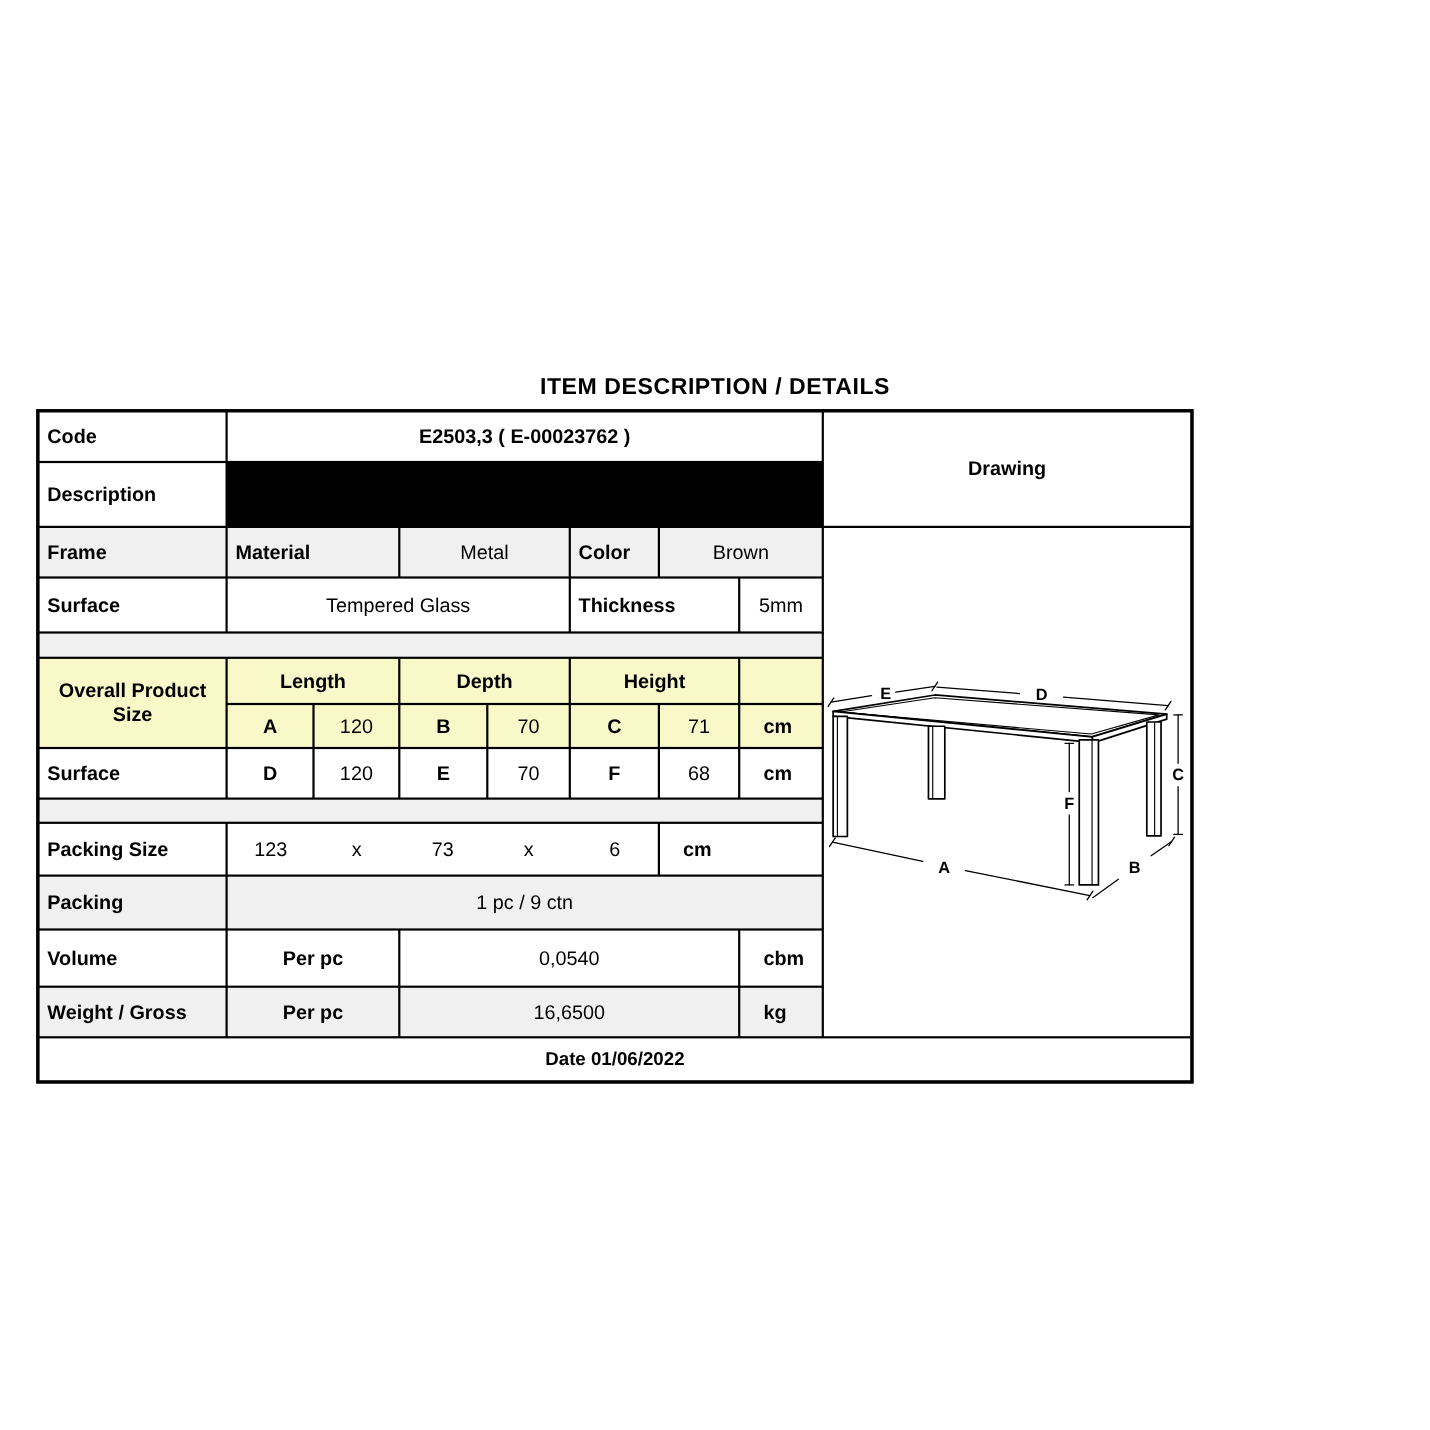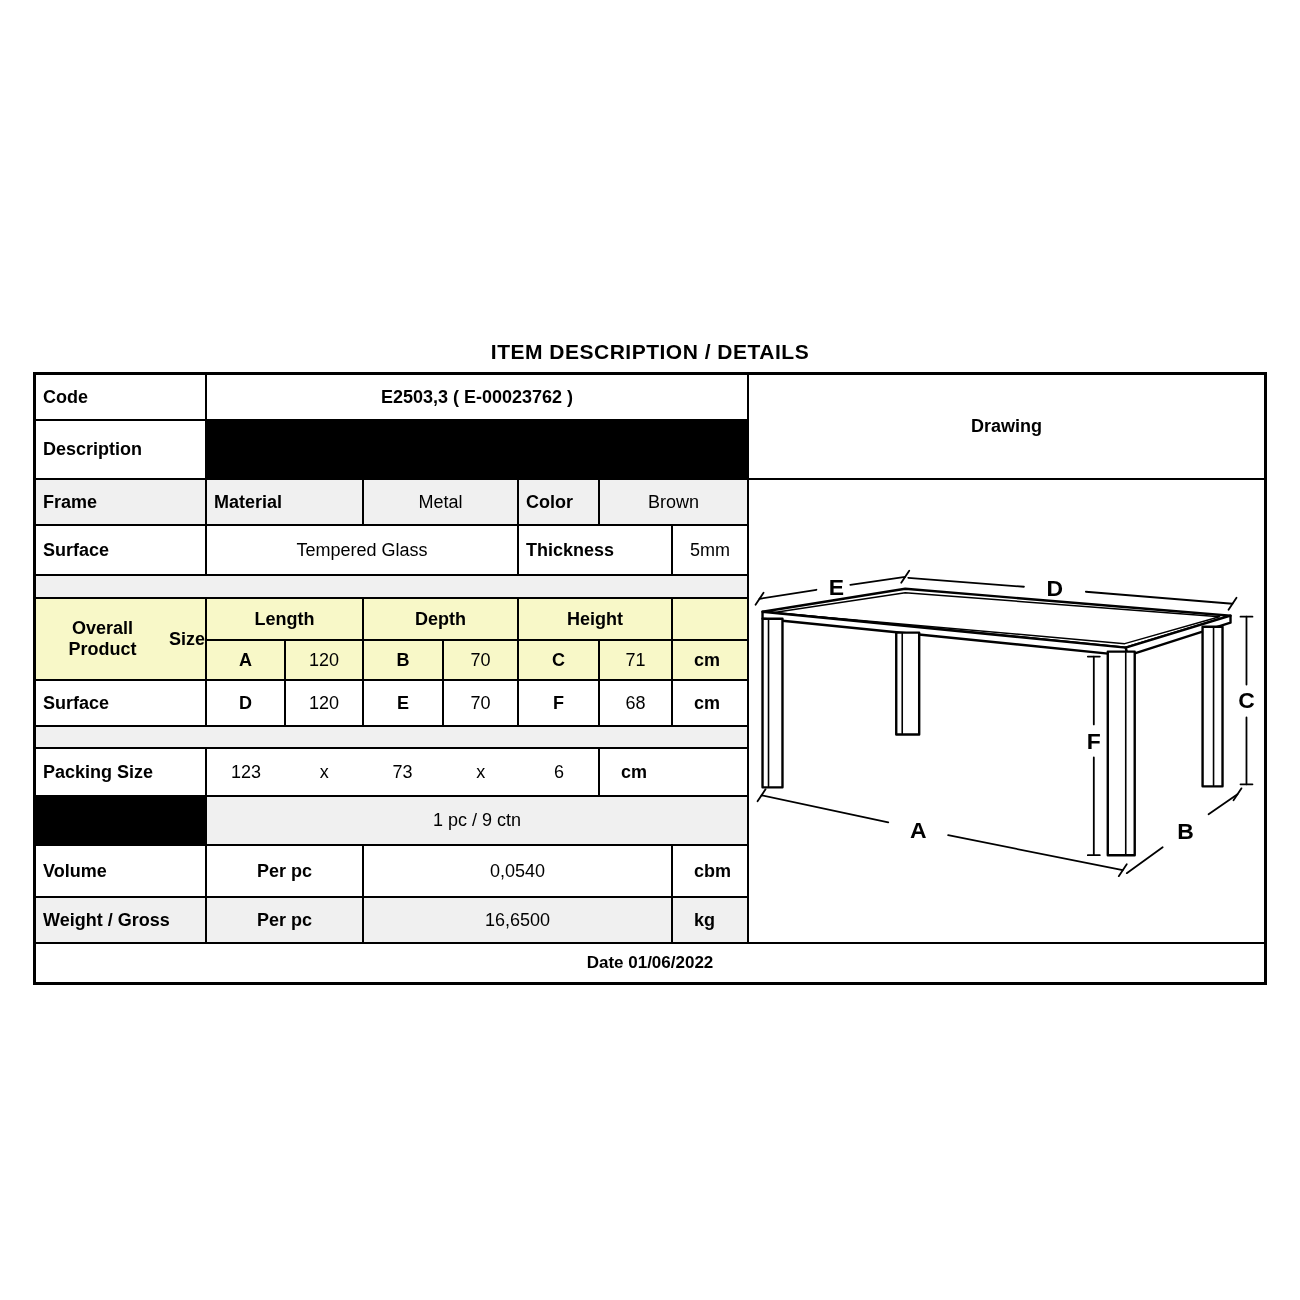--- a/index.html
+++ b/index.html
@@ -5,38 +5,38 @@
   html,body { margin:0; padding:0; background:#fff; }
   .page {
     position:relative; width:1300px; height:1300px; background:#ffffff;
     font-family:"Liberation Sans", sans-serif; color:#000000; overflow:hidden;
   }
   .title {
     position:absolute; top:340px; left:0; width:1300px;
     text-align:center; font-size:21px; font-weight:700; letter-spacing:0.5px;
   }
   .sheet {
-    position:absolute; left:33px; top:372px; width:1234px; height:613px;
+    position:absolute; left:33px; top:372px; width:1052px; height:613px;
     box-sizing:border-box; border:3px solid #000; background:#000;
     display:grid;
     grid-template-columns:169px 77px 76px 78px 73px 79px 71px 74px 1fr;
     grid-template-rows:44px 57px 44px 48px 21px 40px 38px 44px 20px 46px 47px 50px 44px 1fr;
     gap:2px;
   }
   .cell {
     background:#fff; display:flex; align-items:center;
     font-size:18px; line-height:1.15; overflow:hidden;
   }
   .lbl  { font-weight:700; padding-left:7px; justify-content:flex-start; }
   .ctr  { justify-content:center; text-align:center; }
   .bold { font-weight:700; }
   .unit { font-weight:700; padding-left:21px; justify-content:flex-start; }
   .gray   { background:#f0f0f0; }
   .yellow { background:#f8f8c8; }
-  .two-line { flex-direction:row; justify-content:center; }
+  .two-line { flex-direction:column; justify-content:center; }
   .packvals { display:flex; }
   .packvals span { flex:1 1 0; text-align:center; }
   .drawing-header { justify-content:center; font-weight:700; }
   .drawing-area { display:block; padding:0; }
   .drawing-area svg { display:block; width:100%; height:100%; }
   svg text { font-family:"Liberation Sans", sans-serif; font-size:23px; font-weight:700; fill:#000; }
 </style>
 </head>
 <body>
 
@@ -146,20 +146,21 @@
     <div class="cell lbl" style="grid-column:1;grid-row:10">Packing Size</div>
     <div class="cell packvals" style="grid-column:2/span 5;grid-row:10">
       <span>123</span>
       <span>x</span>
       <span>73</span>
       <span>x</span>
       <span>6</span>
     </div>
     <div class="cell unit" style="grid-column:7/span 2;grid-row:10">cm</div>
 
+    <div class="cell lbl gray" style="grid-column:1;grid-row:11">Packing</div>
     <div class="cell ctr gray" style="grid-column:2/span 7;grid-row:11">1 pc / 9 ctn</div>
 
     <div class="cell lbl" style="grid-column:1;grid-row:12">Volume</div>
     <div class="cell ctr bold" style="grid-column:2/span 2;grid-row:12">Per pc</div>
     <div class="cell ctr" style="grid-column:4/span 4;grid-row:12">0,0540</div>
     <div class="cell unit" style="grid-column:8;grid-row:12">cbm</div>
 
     <div class="cell lbl gray" style="grid-column:1;grid-row:13">Weight / Gross</div>
     <div class="cell ctr bold gray" style="grid-column:2/span 2;grid-row:13">Per pc</div>
     <div class="cell ctr gray" style="grid-column:4/span 4;grid-row:13">16,6500</div>

